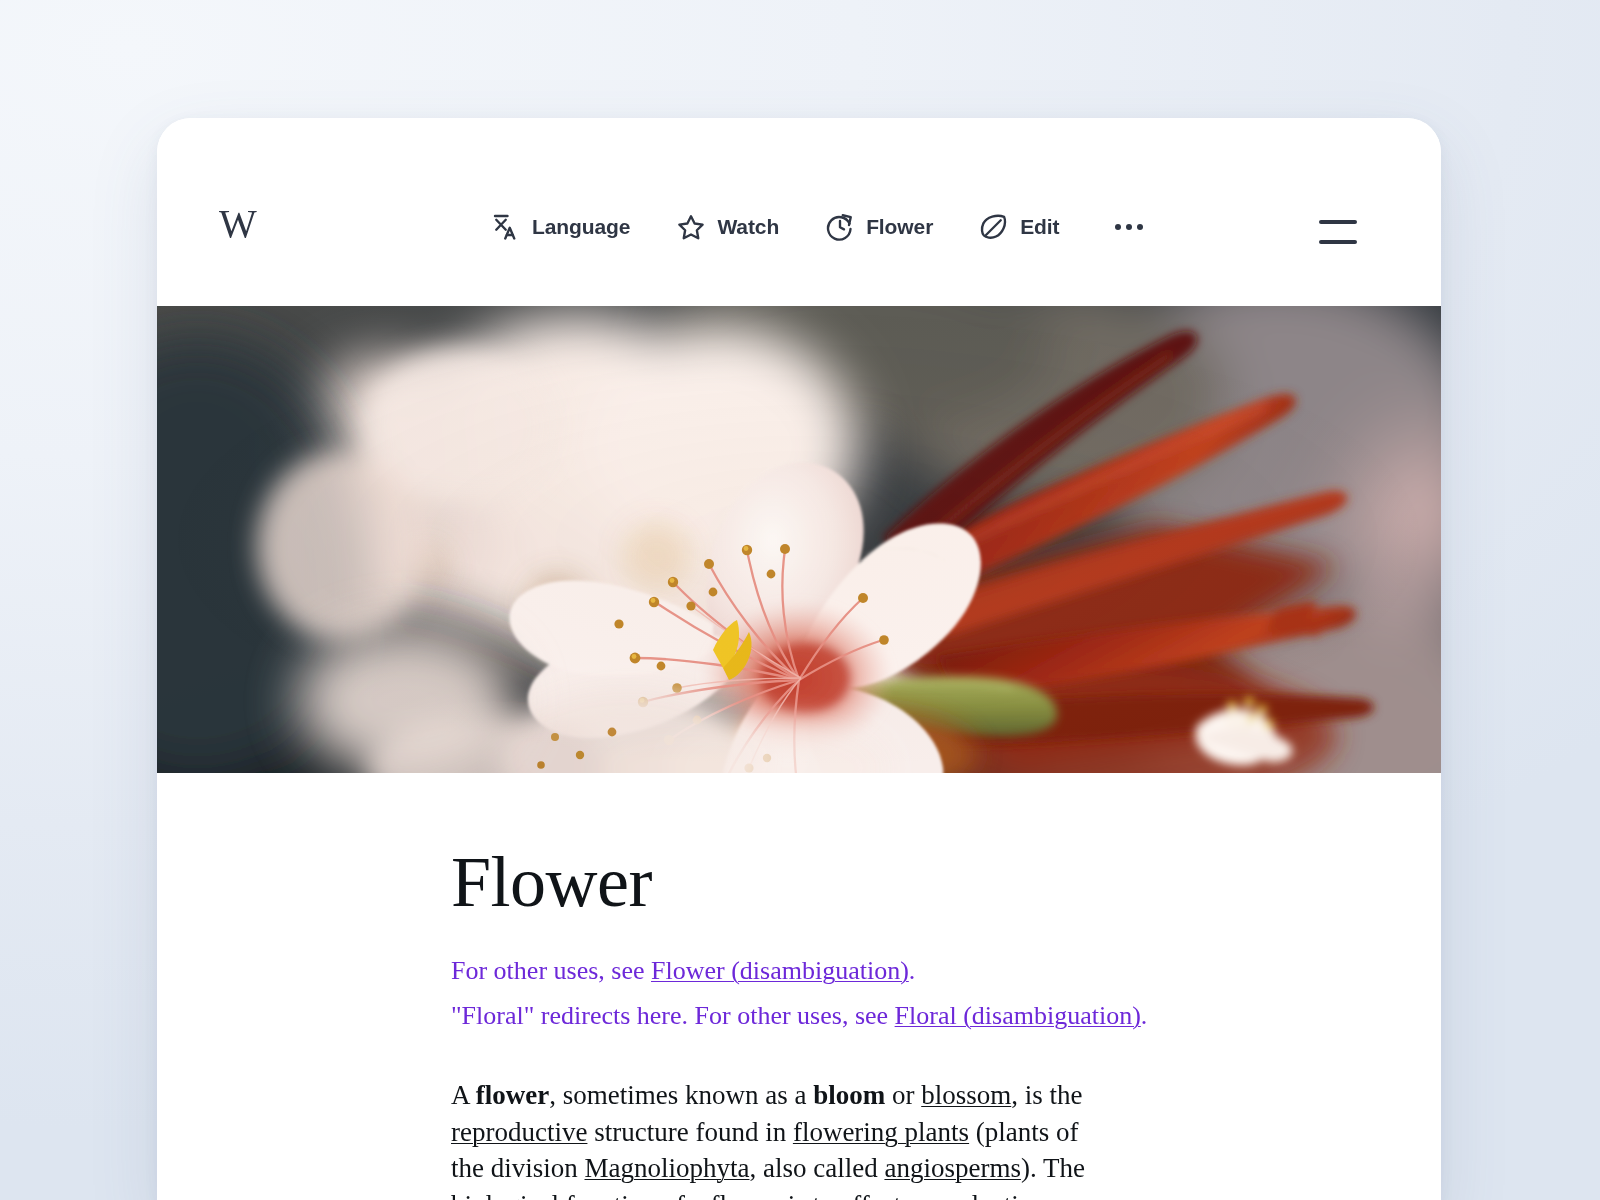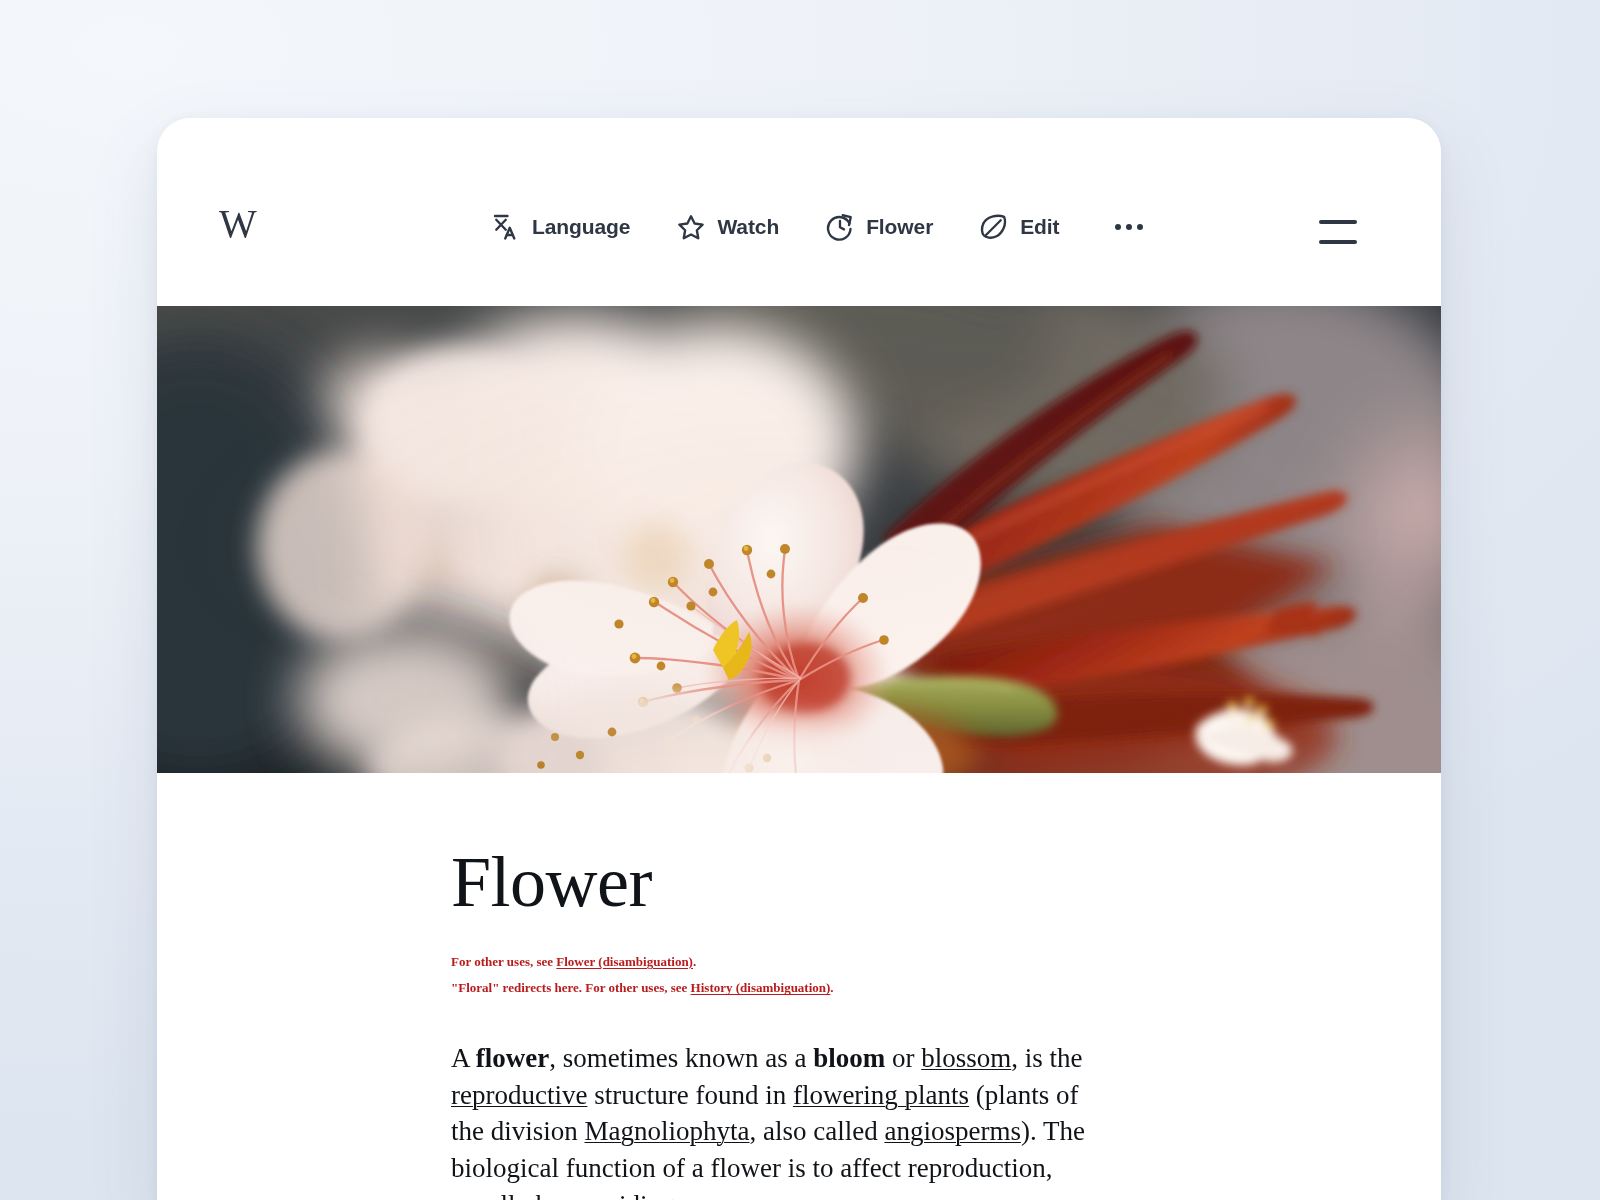--- a/index.html
+++ b/index.html
@@ -114,26 +114,25 @@
     line-height:1;
     font-weight:400;
     color:#101418;
     letter-spacing:-0.5px;
     margin-top:73px;
     margin-left:234px;
   }
   .hatnotes { margin-left:234px; margin-top:35px; }
   .hatnote {
     font-family:"Liberation Serif", serif;
-    font-size:13px;
+    font-size:26px;
     line-height:1.42;
-    color:#b91c1c;
+    color:#6d28d9;
     margin-bottom:8px;
     white-space:nowrap;
-    font-weight:bold;
   }
   .hatnote a, .lead a {
     color:inherit;
     text-decoration:underline;
     text-underline-offset:2px;
     text-decoration-thickness:1px;
     cursor:pointer;
   }
   .lead {
     margin-left:234px;
@@ -491,20 +490,20 @@
         <rect width="1284" height="467" fill="url(#bokehWarm)" opacity="0.06"></rect>
       </svg>
     </div>
 
     <div class="article">
 
       <h1 class="page-title">Flower</h1>
 
       <div class="hatnotes">
         <div class="hatnote"><span>For other uses, see </span><a>Flower (disambiguation)</a><span>.</span></div>
-        <div class="hatnote"><span>"Floral" redirects here. For other uses, see </span><a>History (disambiguation)</a><span>.</span></div>
+        <div class="hatnote"><span>"Floral" redirects here. For other uses, see </span><a>Floral (disambiguation)</a><span>.</span></div>
       </div>
 
       <p class="lead"><span>A </span><b>flower</b><span>, sometimes known as a </span><b>bloom</b><span> or </span><a class="b">blossom</a><span>, is the </span><a>reproductive</a><span> structure found in </span><a>flowering plants</a><span> (plants of the division </span><a>Magnoliophyta</a><span>, also called </span><a>angiosperms</a><span>). The biological function of a flower is to affect reproduction, usually by providing a</span></p>
     </div>
 
   </div>
 </div>
 
 </body></html>

